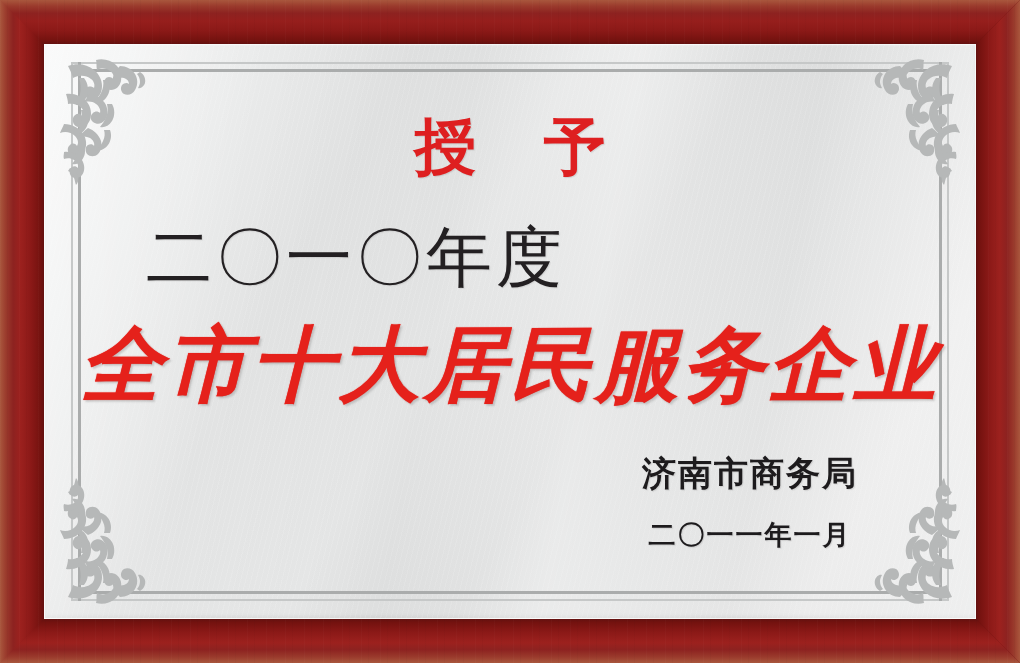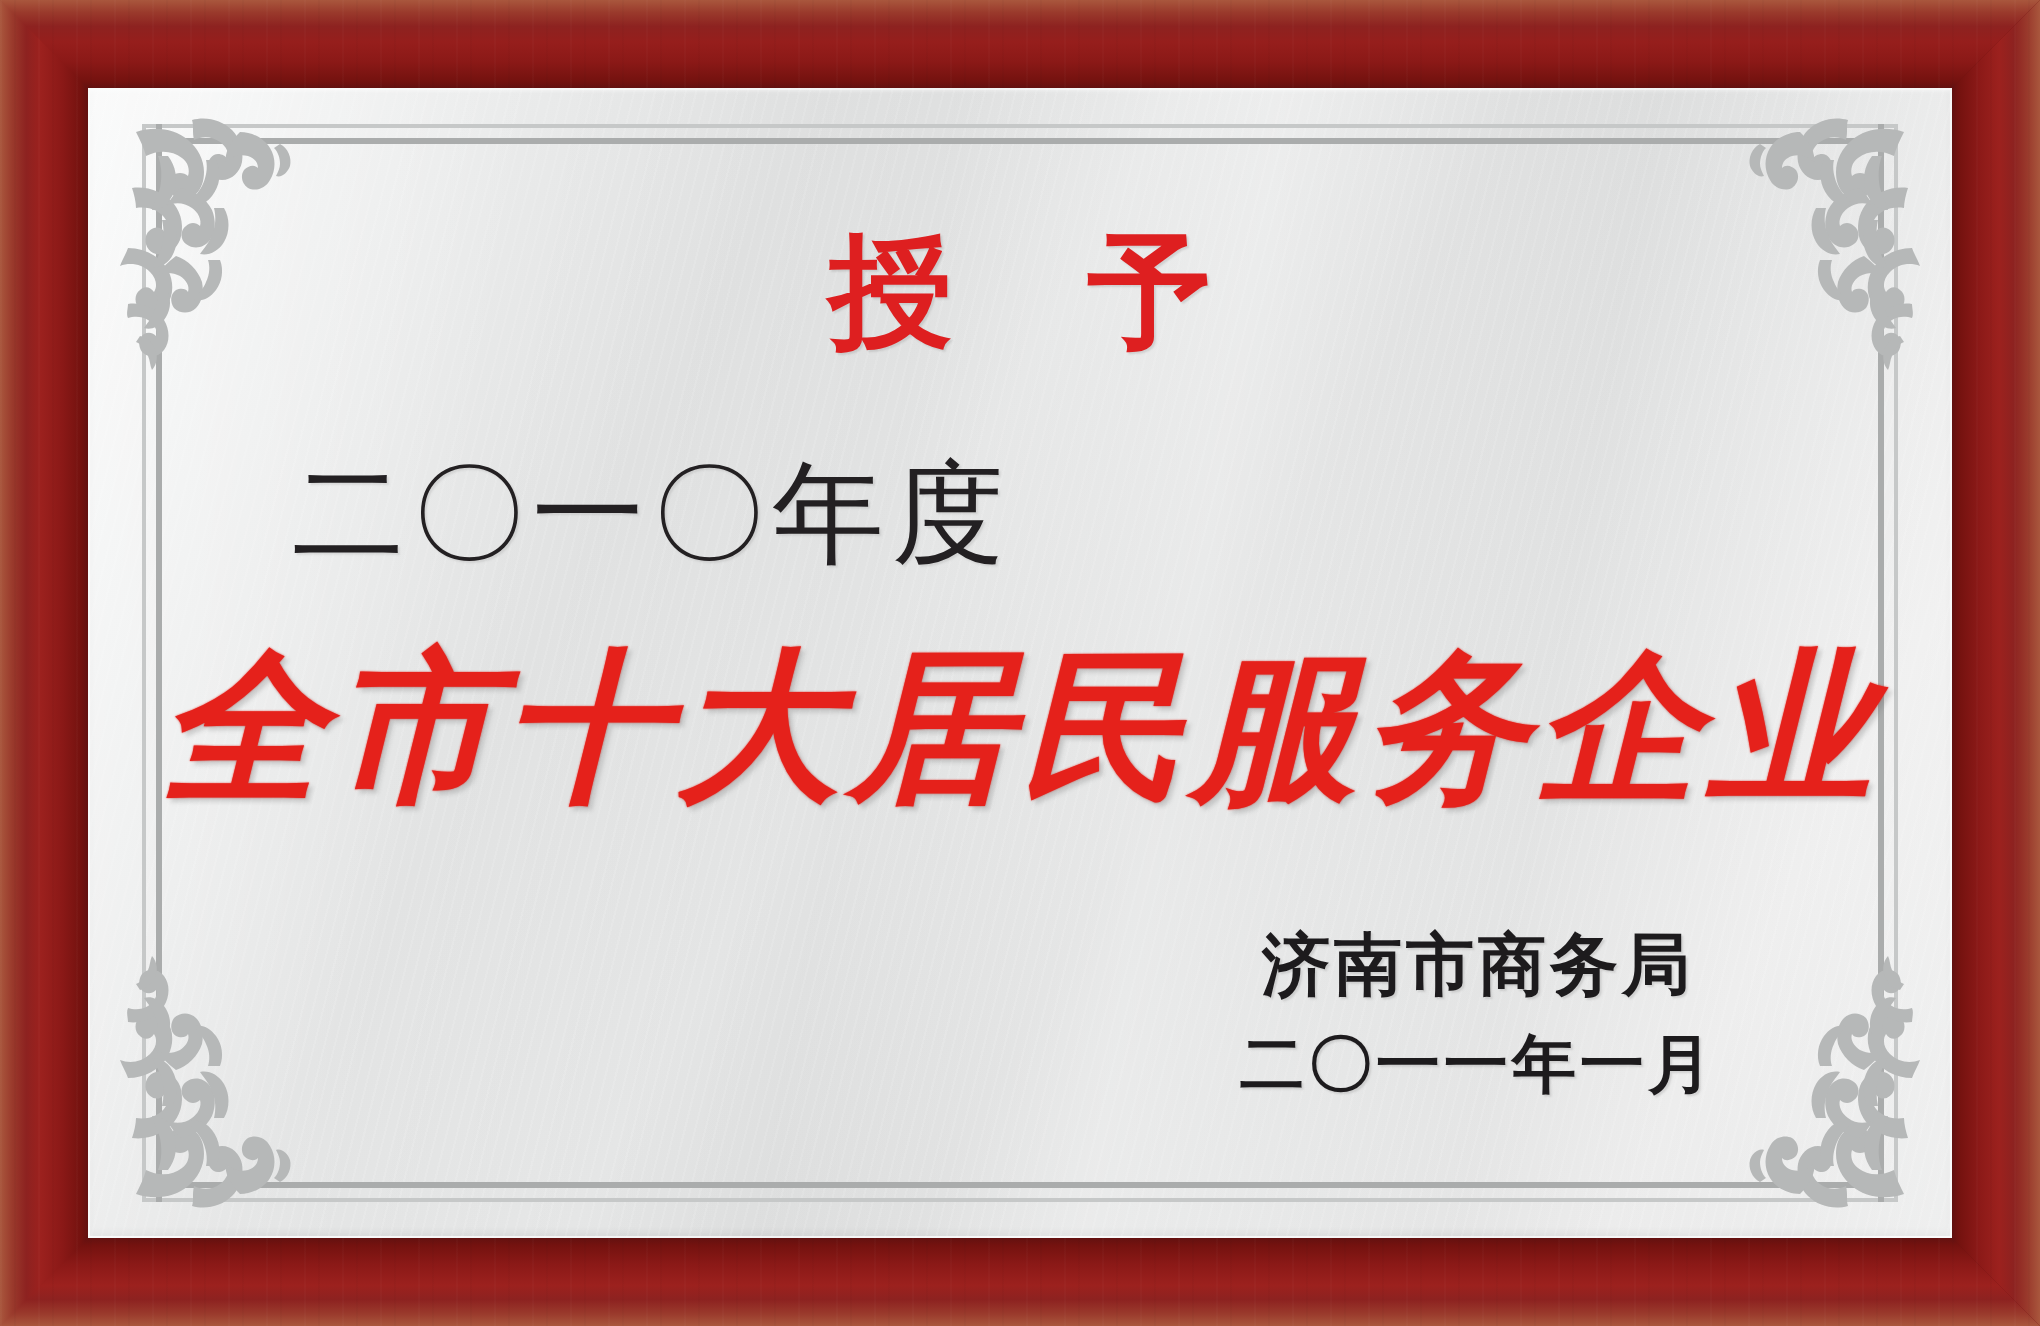--- a/index.html
+++ b/index.html
@@ -189,24 +189,24 @@
     font-family: "Liberation Serif", "DejaVu Serif", serif;
     font-weight: 600;
     text-shadow: 1px 1px 1px rgba(120,120,120,.22);
   }
 
   .award-year {
     position: absolute;
     top: 186px;
     left: 102px;
     color: #232022;
-    font-size: 56px;
+    font-size: 66px;
     line-height: 1;
     letter-spacing: 4px;
-    font-family: Liberation Serif, serif;
+    font-family: Liberation Mono, monospace;
     font-weight: 500;
     text-shadow: 1px 1px 1px rgba(150,150,150,.25);
   }
 
   .award-title {
     position: absolute;
     top: 278px;
     left: 0;
     right: 0;
     text-align: center;
@@ -233,22 +233,22 @@
   .sig-org {
     font-size: 34px;
     line-height: 1.25;
     letter-spacing: 2px;
     font-weight: 700;
     font-family: "Liberation Sans", "DejaVu Sans", sans-serif;
     text-shadow: 1px 1px 1px rgba(150,150,150,.3);
     white-space: nowrap;
   }
   .sig-date {
-    margin-top: 8px;
-    font-size: 32px;
+    margin-top: 24px;
+    font-size: 27px;
     line-height: 1.2;
     letter-spacing: 2px;
     font-weight: 700;
     font-family: Liberation Serif, serif;
     text-shadow: 1px 1px 1px rgba(150,150,150,.3);
     white-space: nowrap;
   }
 </style>
 </head>
 <body>

